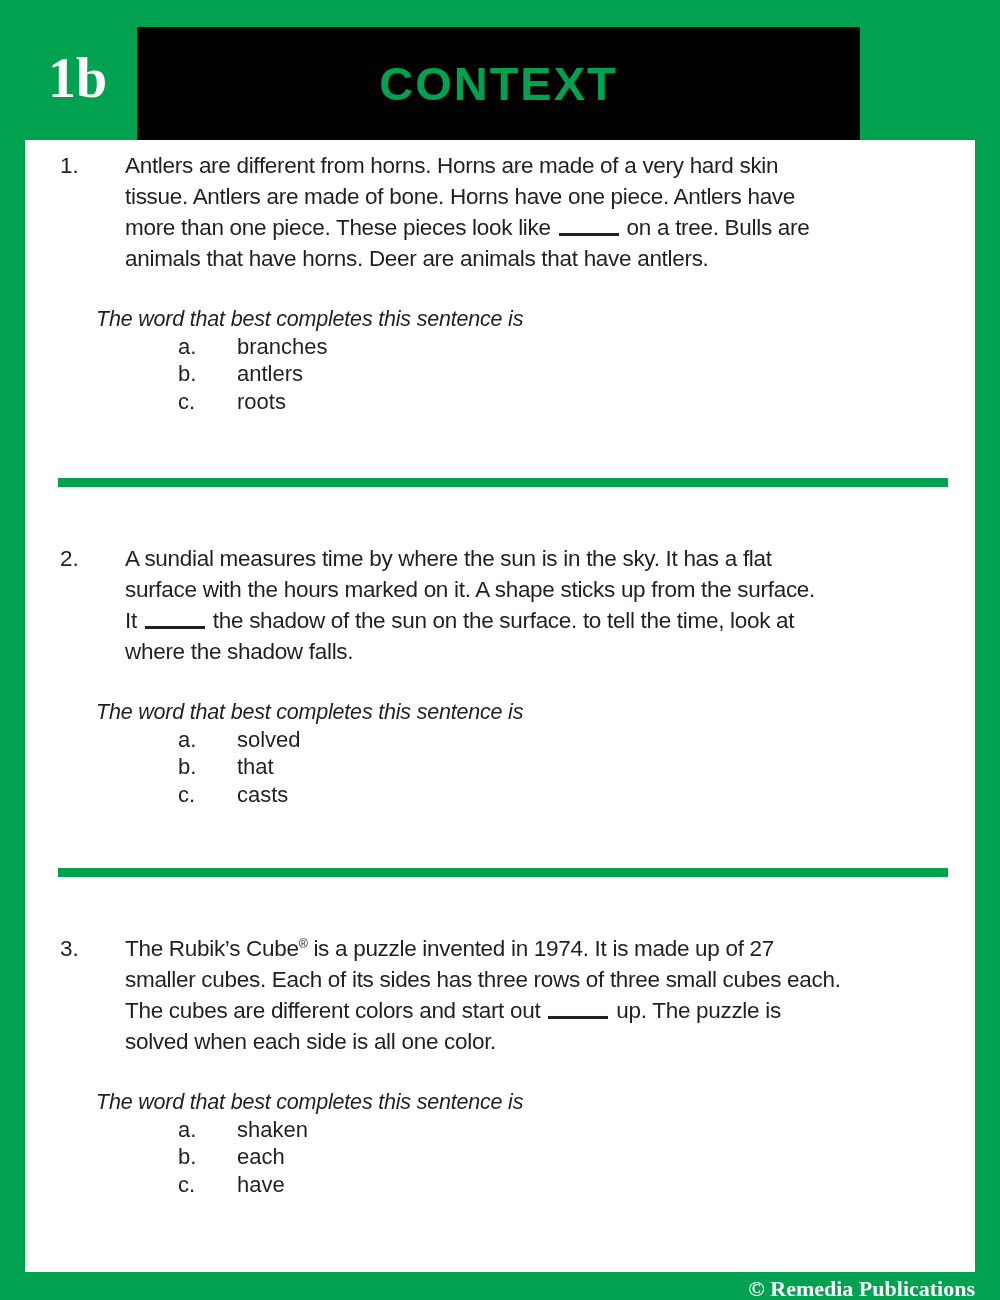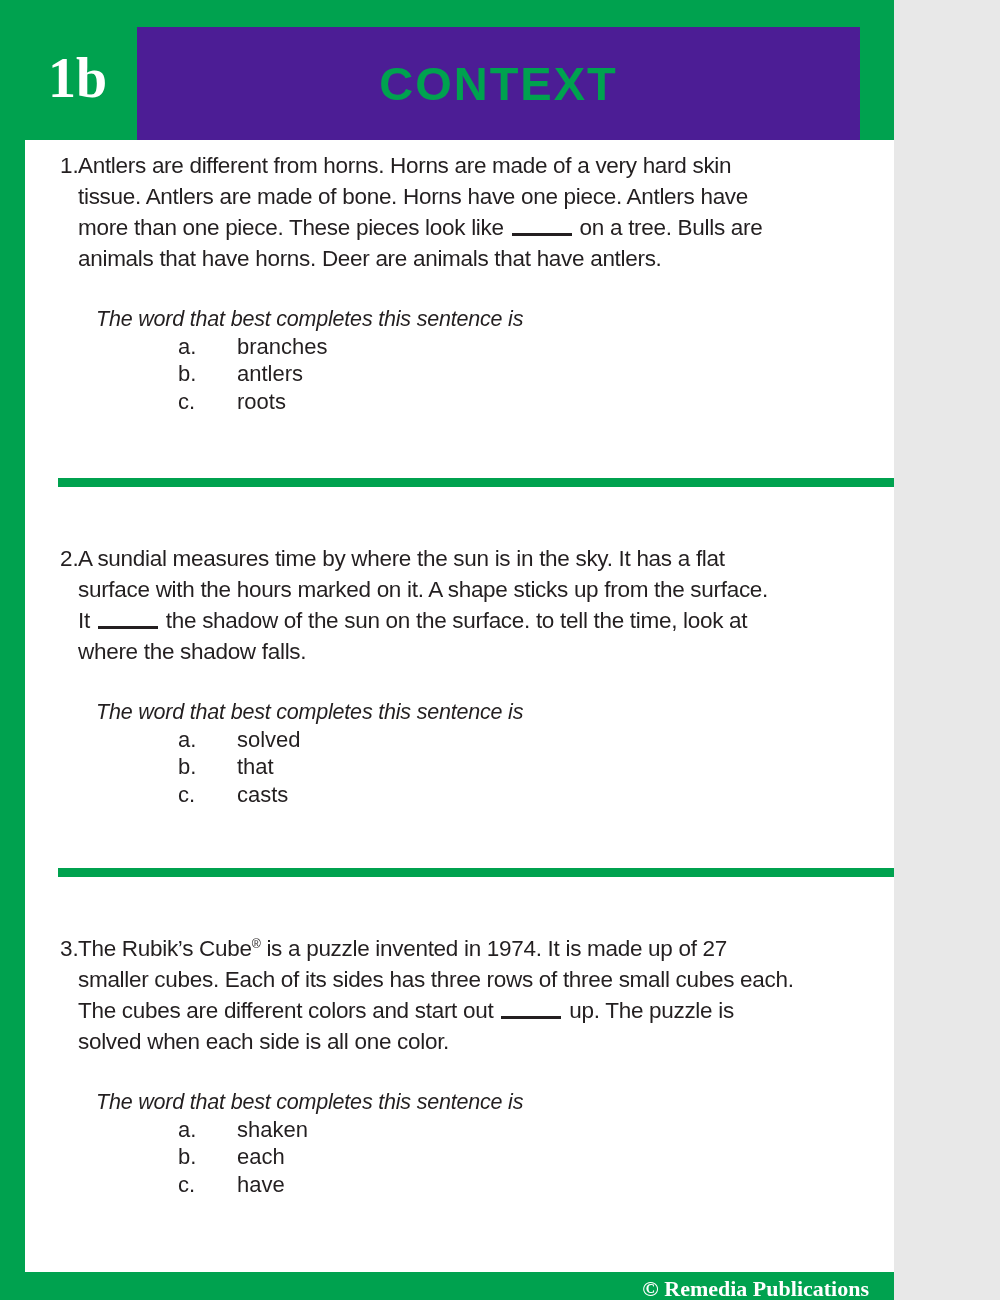--- a/index.html
+++ b/index.html
@@ -1,24 +1,24 @@
 <!DOCTYPE html>
 <html><head>
 <meta charset="utf-8">
 <style>
   html,body { margin:0; padding:0; background:#e8e8e8; }
   .page {
-    position:relative; width:894px; height:1300px;
+    position:relative; width:1000px; height:1300px;
     background:#00a24f; overflow:hidden;
     font-family:"Liberation Sans", sans-serif; color:#231f20;
   }
   
   .header-box {
     position:absolute; left:137px; top:27px; width:723px; height:113px;
-    background:#4c1d95; display:flex; align-items:center; justify-content:center;
+    background:#000000; display:flex; align-items:center; justify-content:center;
   }
   .page-title {
     font-size:47px; font-weight:bold; letter-spacing:2px;
     color:#00a24f;
   }
   .page-label {
     position:absolute; left:48px; top:50px; line-height:1;
     font-family:"Liberation Serif", serif; font-weight:bold;
     font-size:56px; color:#ffffff;
   }
@@ -29,21 +29,21 @@
   }
   .question { position:absolute; left:60px; width:900px; }
   #question-1 { top:150px; }
   #question-2 { top:543px; }
   #question-3 { top:933px; }
   .q-number {
     position:absolute; left:0; top:0;
     font-size:22.5px; line-height:31px;
   }
   .passage {
-    margin-left:18px; font-size:22.5px; line-height:31px;
+    margin-left:65px; font-size:22.5px; line-height:31px;
     letter-spacing:-0.3px; white-space:normal;
   }
   .blank {
     display:inline-block; width:60px;
     border-bottom:3px solid #231f20; transform:translateY(1px);
     margin:0 2px;
   }
   sup.reg { font-size:55%; vertical-align:super; line-height:0; }
   .prompt {
     margin-left:36px; margin-top:32px; font-style:italic;

